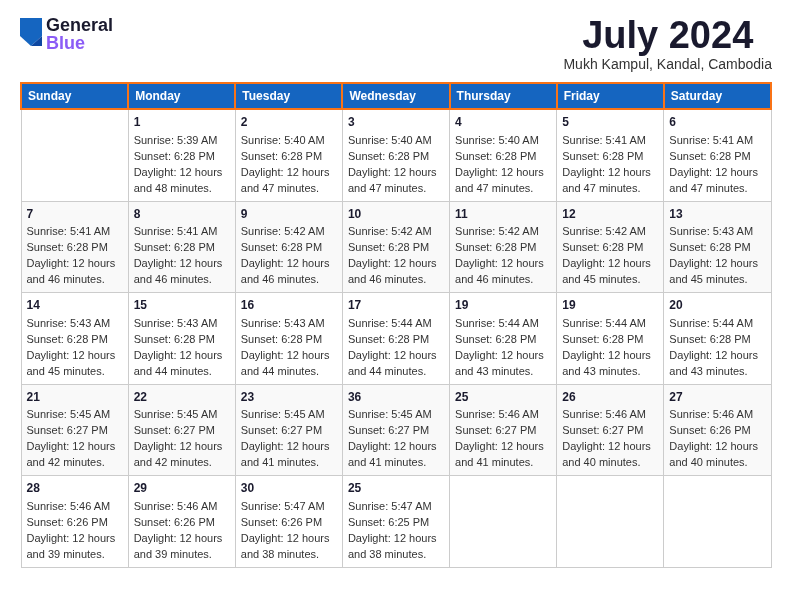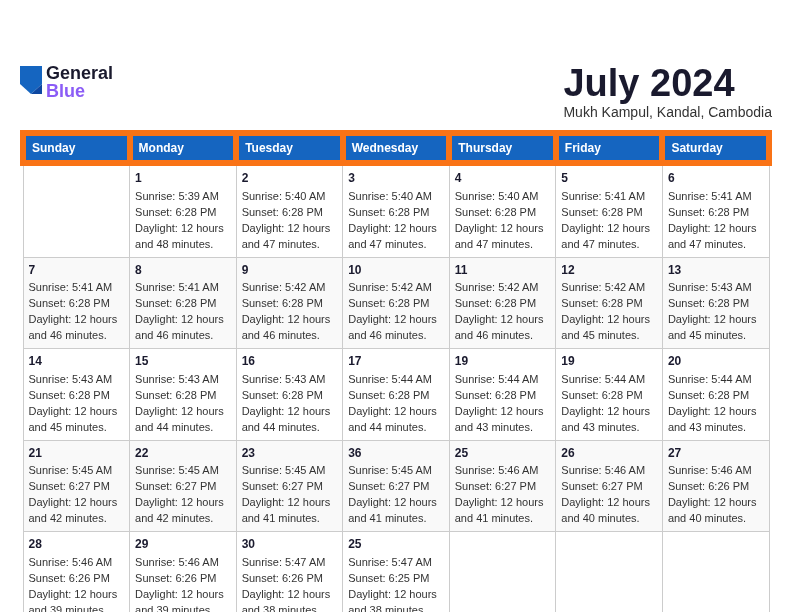--- a/index.html
+++ b/index.html
@@ -9,21 +9,20 @@
       width: 792px;
       height: 612px;
       overflow: hidden;
     }
     .page {
       width: 792px;
       height: 436px;
       padding: 16px 20px 16px 20px;
       display: flex;
       flex-direction: column;
-      margin-top: 48px;
     }
     .header {
       display: flex;
       justify-content: space-between;
       align-items: flex-start;
       margin-bottom: 10px;
     }
     .logo {
       display: flex;
       align-items: flex-start;
@@ -37,21 +36,21 @@
     }
     .logo-general { color: #1a1a2e; }
     .logo-blue { color: #8b5cf6; }
     .logo-icon {
       width: 22px;
       height: 28px;
       margin-right: 4px;
       margin-top: 2px;
     }
     .title-block {
-      text-align: left;
+      text-align: center;
     }
     .month-title {
       font-size: 38px;
       font-weight: bold;
       color: #1a1a2e;
       line-height: 1;
     }
     .location {
       font-size: 14px;
       color: #333;
@@ -63,21 +62,21 @@
       flex: 1;
       font-size: 10px;
     }
     .calendar-table thead th {
       background-color: #1565c0;
       color: #fff;
       text-align: left;
       padding: 5px 6px;
       font-size: 12px;
       font-weight: bold;
-      border: 6px solid #f97316;
+      border: 2px solid #f97316;
     }
     .calendar-table tbody td {
       border: 1px solid #ccc;
       vertical-align: top;
       padding: 4px 5px;
       width: calc(100% / 7);
       height: 78px;
       color: #333;
       line-height: 1.4;
     }

